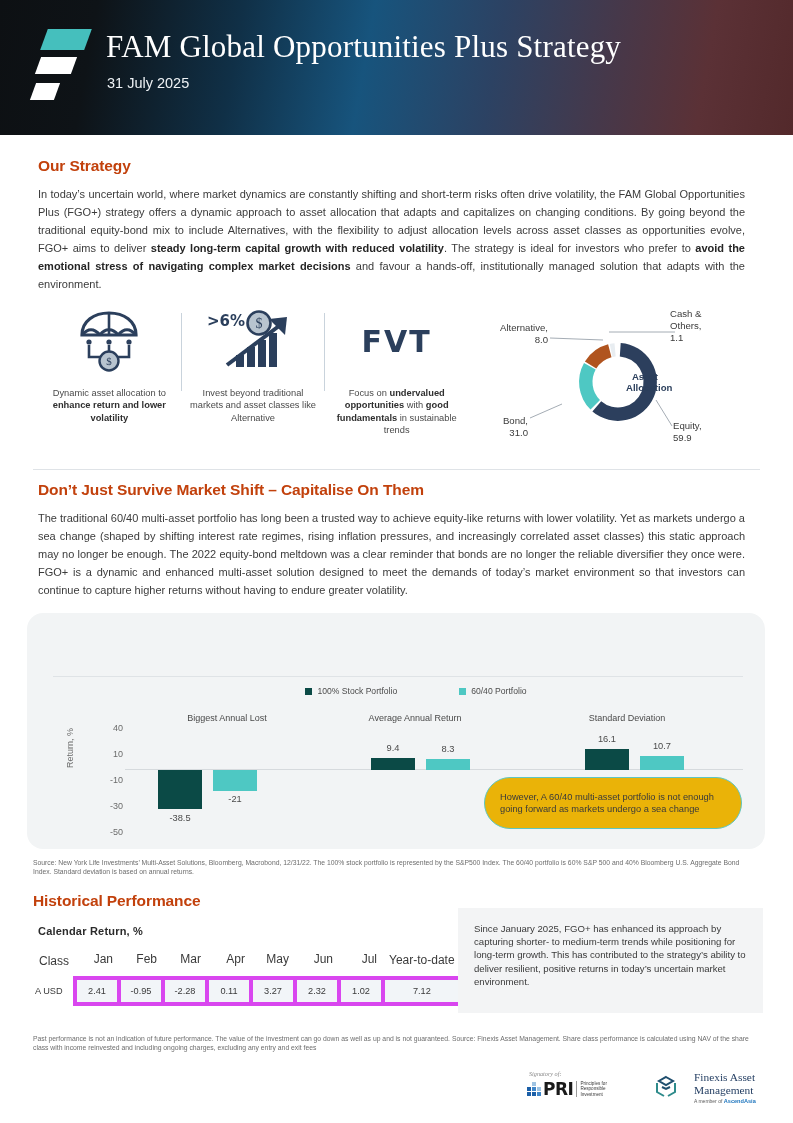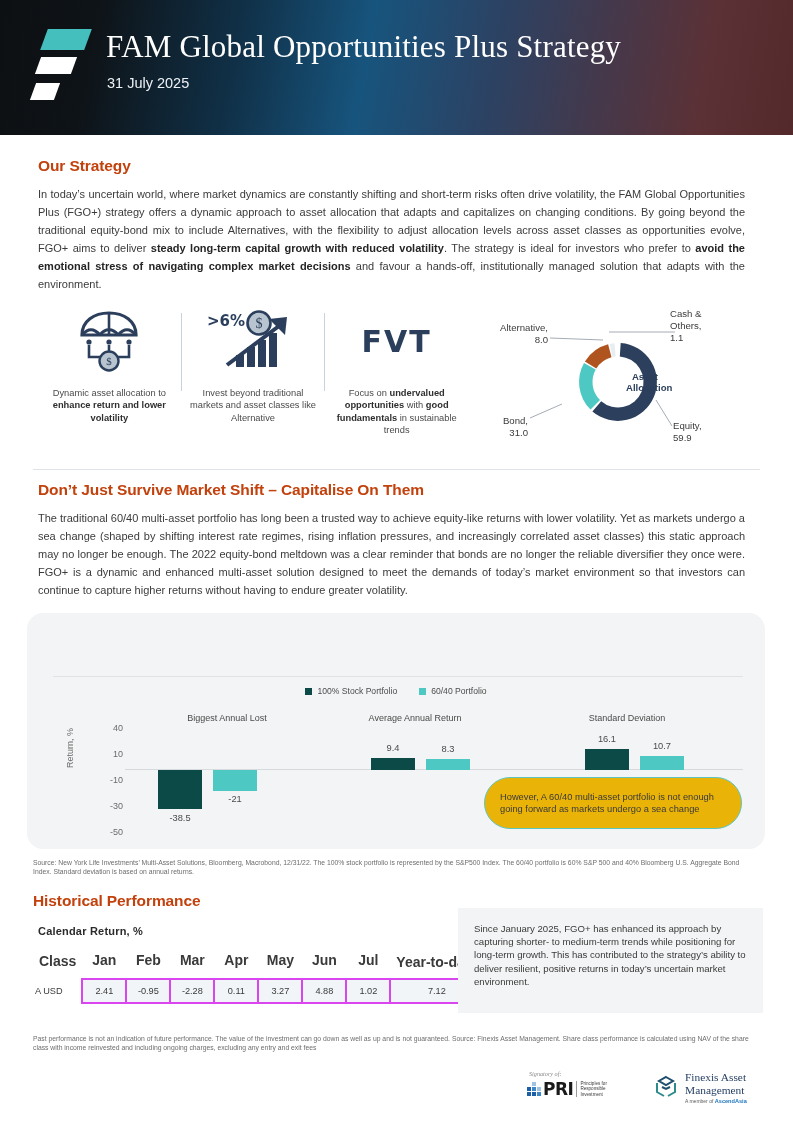--- a/index.html
+++ b/index.html
@@ -88,21 +88,21 @@
   .cc-title {
     position:absolute; left:26px; top:17px; width:650px;
     font-size:12.4px; line-height:16.5px; color:#3b5668;
   }
   .cc-rule { position:absolute; left:26px; top:63px; width:690px; height:1px; background:#dfe3e6; }
   .cc-legend {
     position:absolute; left:0; top:73px; width:738px;
     display:flex; justify-content:center; align-items:center; gap:22px;
     font-size:8.6px; color:#4c4c4c;
   }
-  .lg { display:flex; align-items:center; gap:5px; }
+  .lg { display:flex; align-items:center; gap:5px;margin-left:40px; }
   .lg .sw { width:7px; height:7px; display:inline-block; }
 
   .cc-groups { position:absolute; left:0; top:100px; width:738px; height:18px; }
   .grp-lab { position:absolute; font-size:9px; color:#4a4a4a; text-align:center; }
 
   .plot { position:absolute; left:98px; top:118px; width:618px; height:76px; }
   .zero-line { position:absolute; left:0; top:38px; width:618px; height:1px; background:#d6dadd; }
   .bar { position:absolute; width:44px; }
   .bar.dark { background:#0b4a46; }
   .bar.light { background:#4ec8c3; }
@@ -127,29 +127,29 @@
     font-size:6.8px; line-height:9.4px; color:#6d6d6d;
   }
 
   
   .s-hist { position:absolute; left:33px; top:892px; }
   .cal-title { position:absolute; left:38px; top:925px; font-size:11px;
     font-weight:bold; color:#2b2b2b; letter-spacing:.2px; }
 
   table.cal { position:absolute; left:33px; top:948px; border-collapse:collapse; }
   table.cal th {
-    font-size:14px; font-weight:bold; color:#3a3a3a;
-    padding:4px 6px 10px 6px; text-align:center; vertical-align:bottom;
+    font-size:12px; font-weight:normal; color:#3a3a3a;
+    padding:4px 6px 10px 6px; text-align:right; vertical-align:bottom;
     min-width:44px;
   }
   table.cal th.cls { min-width:40px; }
   table.cal th.ytd { line-height:11px; }
   table.cal td {
     font-size:9.2px; color:#3a3a3a; text-align:center;
-    padding:6px 6px; background:#f2f5f8; border:2px solid #d946ef;
+    padding:6px 6px; background:#f2f5f8; border:4px solid #d946ef;
   }
   table.cal td.cls { background:#ffffff; border:none; text-align:left;
     padding-left:2px; }
 
   .note-box {
     position:absolute; left:458px; top:908px; width:305px; height:105px;
     background:#f3f4f5; padding:14px 16px;
     font-size:9.6px; line-height:13.2px; color:#3a3a3a;
   }
 
@@ -166,21 +166,21 @@
   .pri-row { display:flex; align-items:center; }
   .pri-dots { display:grid; grid-template-columns:repeat(3,4px);
     grid-template-rows:repeat(3,4px); gap:1px; margin-right:2px; }
   .pd { width:4px; height:4px; }
   .pri-word { font-size:17px; font-weight:bold; color:#1a1a1a;
     font-family:"DejaVu Sans", sans-serif; letter-spacing:-0.5px; }
   .pri-sub { font-size:4.6px; line-height:5.6px; color:#3a3a3a;
     border-left:1px solid #9a9a9a; padding-left:3px; margin-left:3px; }
 
   .fam-wrap { position:absolute; left:652px; top:3px; display:flex; align-items:center; }
-  .fam-text { margin-left:5px; }
+  .fam-text { margin-left:14px; }
   .fam-name { font-family:"Liberation Serif", serif; font-size:11.4px;
     color:#1f3a5f; line-height:12.6px; font-weight:400; }
   .fam-member { font-size:5px; color:#5a5a5a; margin-top:2px; }
   .fam-member .aa { color:#1c74bd; font-weight:bold; font-size:5.6px; }
 </style>
 </head>
 <body>
 
 <div class="page">
 
@@ -359,21 +359,21 @@
       </tr>
     </thead>
     <tbody>
       <tr>
         <td class="cls">A USD</td>
         <td>2.41</td>
         <td>-0.95</td>
         <td>-2.28</td>
         <td>0.11</td>
         <td>3.27</td>
-        <td>4.88</td>
+        <td>2.32</td>
         <td>1.02</td>
         <td>7.12</td>
       </tr>
     </tbody>
   </table>
 
   <div class="note-box">Since January 2025, FGO+ has enhanced its approach by capturing shorter- to medium-term trends while positioning for long-term growth. This has contributed to the strategy’s ability to deliver resilient, positive returns in today’s uncertain market environment.</div>
 
   <div class="disclaimer">Past performance is not an indication of future performance. The value of the investment can go down as well as up and is not guaranteed. Source: Finexis Asset Management. Share class performance is calculated using NAV of the share class with income reinvested and including ongoing charges, excluding any entry and exit fees</div>
 

